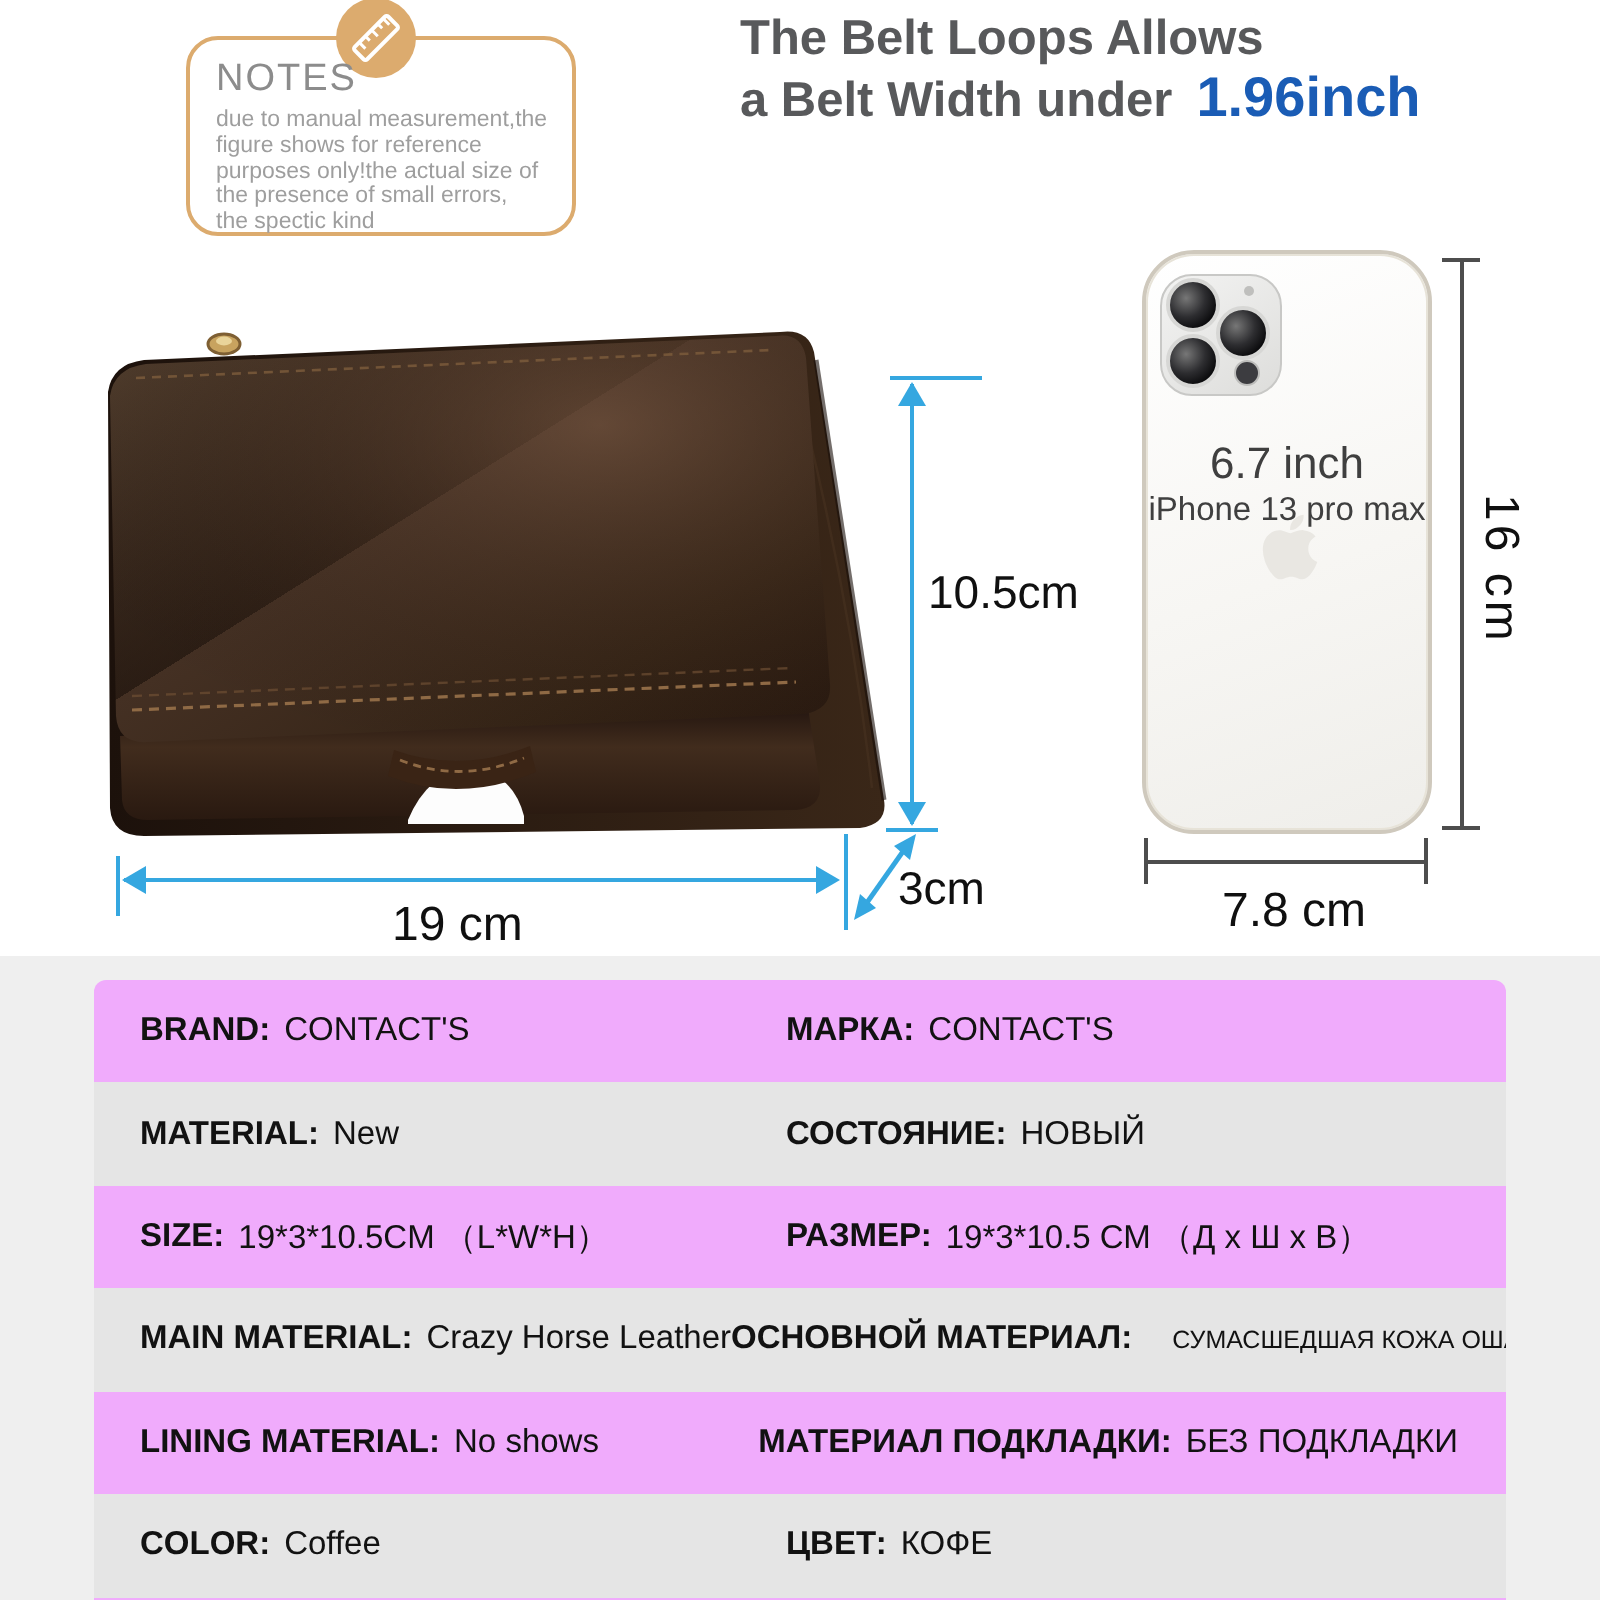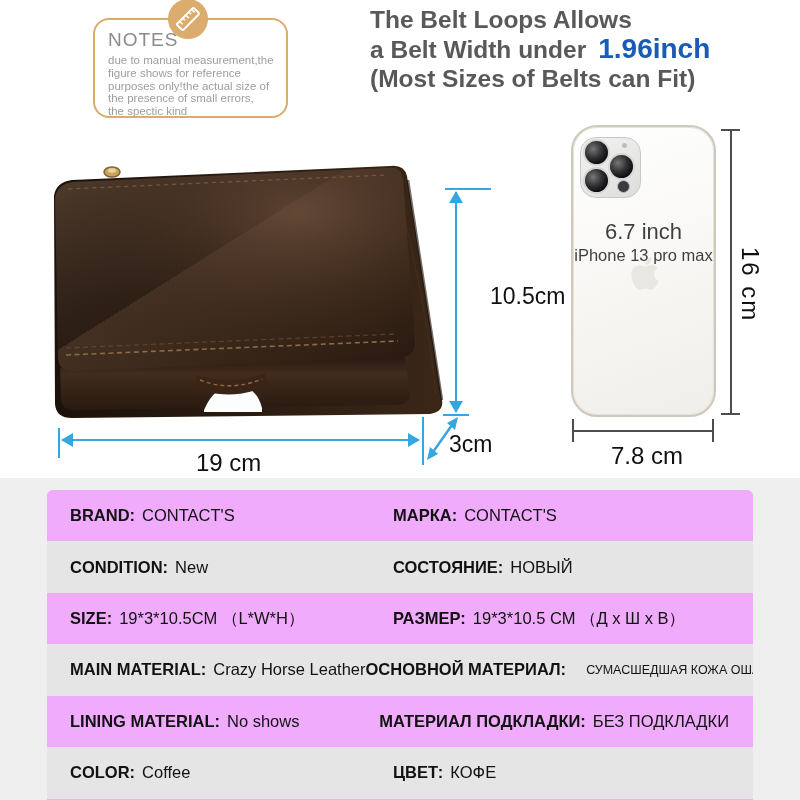--- a/index.html
+++ b/index.html
@@ -45,21 +45,21 @@
   
   .dark-dim div{position:absolute;background:#4d4d4d;}
   #pdimV{position:absolute;left:721px;top:129px;width:19px;height:286px;}
   #pdimV .cap{left:0;width:19px;height:2px;}
   #pdimV .vline{left:9px;top:2px;bottom:2px;width:1.5px;}
   #pdimH{position:absolute;left:572px;top:419px;width:142px;height:23px;}
   #pdimH .cap{top:0;width:2px;height:23px;}
   #pdimH .hline{left:2px;right:2px;top:11px;height:1.5px;}
 
   .dim-label{position:absolute;color:#101010;white-space:nowrap;}
-  #labH{left:464px;top:283px;font-size:23px;margin-left:26px;}
+  #labH{left:464px;top:283px;font-size:23px;}
   #labW{left:196px;top:449px;font-size:24px;}
   #lab3{left:449px;top:431px;font-size:23px;}
   #labPV{left:736px;top:247px;font-size:24px;writing-mode:vertical-rl;letter-spacing:2px;}
   #labPH{left:611px;top:442px;font-size:24px;}
 
   
   .phone{position:absolute;left:571px;top:125px;width:145px;height:292px;box-sizing:border-box;
     border:2px solid #cfc9bd;border-radius:26px;
     background:linear-gradient(160deg,#ffffff 0%,#f7f6f3 55%,#efeeea 100%);
     box-shadow:inset 0 0 0 1px #e7e3d8;}
@@ -111,21 +111,20 @@
       <div>figure shows for reference</div>
       <div>purposes only!the actual size of</div>
       <div>the presence of small errors,</div>
       <div>the spectic kind</div>
     </div>
   </div>
 
   <div class="headline">
     <div class="hl-line">The Belt Loops Allows</div>
     <div class="hl-line"><span>a Belt Width under</span><span class="hl-blue">1.96inch</span></div>
-    <div class="hl-line">(Most Sizes of Belts can Fit)</div>
   </div>
 
   <svg class="wallet" viewBox="0 0 412 268">
     <defs>
       <linearGradient id="sideG" x1="0" y1="0" x2="1" y2="0">
         <stop offset="0" stop-color="#1c110b"></stop>
           <stop offset="1" stop-color="#3a2718"></stop>
       </linearGradient>
       <linearGradient id="flapG" x1="0" y1="0" x2="1" y2="0.9">
         <stop offset="0" stop-color="#54402f"></stop>
@@ -220,21 +219,21 @@
           <span class="lab">BRAND:</span>
           <span class="val">CONTACT'S</span>
         </div>
       <div class="cell cell-ru">
           <span class="lab">МАРКА:</span>
           <span class="val">CONTACT'S</span>
         </div>
     </div>
     <div class="srow alt">
       <div class="cell cell-en">
-          <span class="lab">CONDITION:</span>
+          <span class="lab">MATERIAL:</span>
           <span class="val">New</span>
         </div>
       <div class="cell cell-ru">
           <span class="lab">СОСТОЯНИЕ:</span>
           <span class="val">НОВЫЙ</span>
         </div>
     </div>
     <div class="srow">
       <div class="cell cell-en">
           <span class="lab">SIZE:</span>

